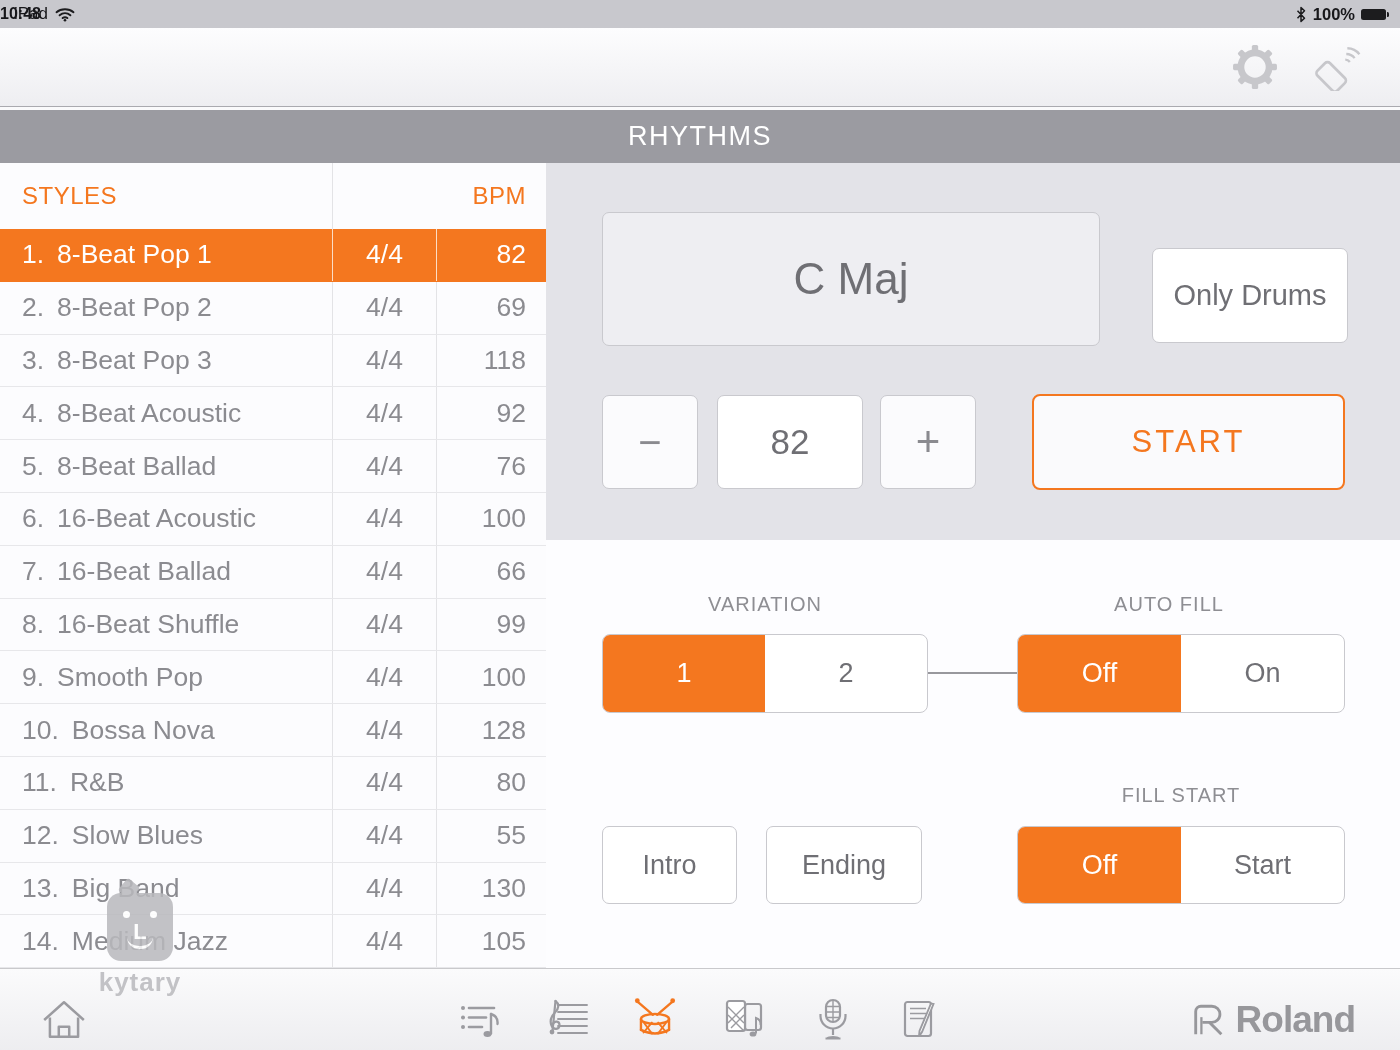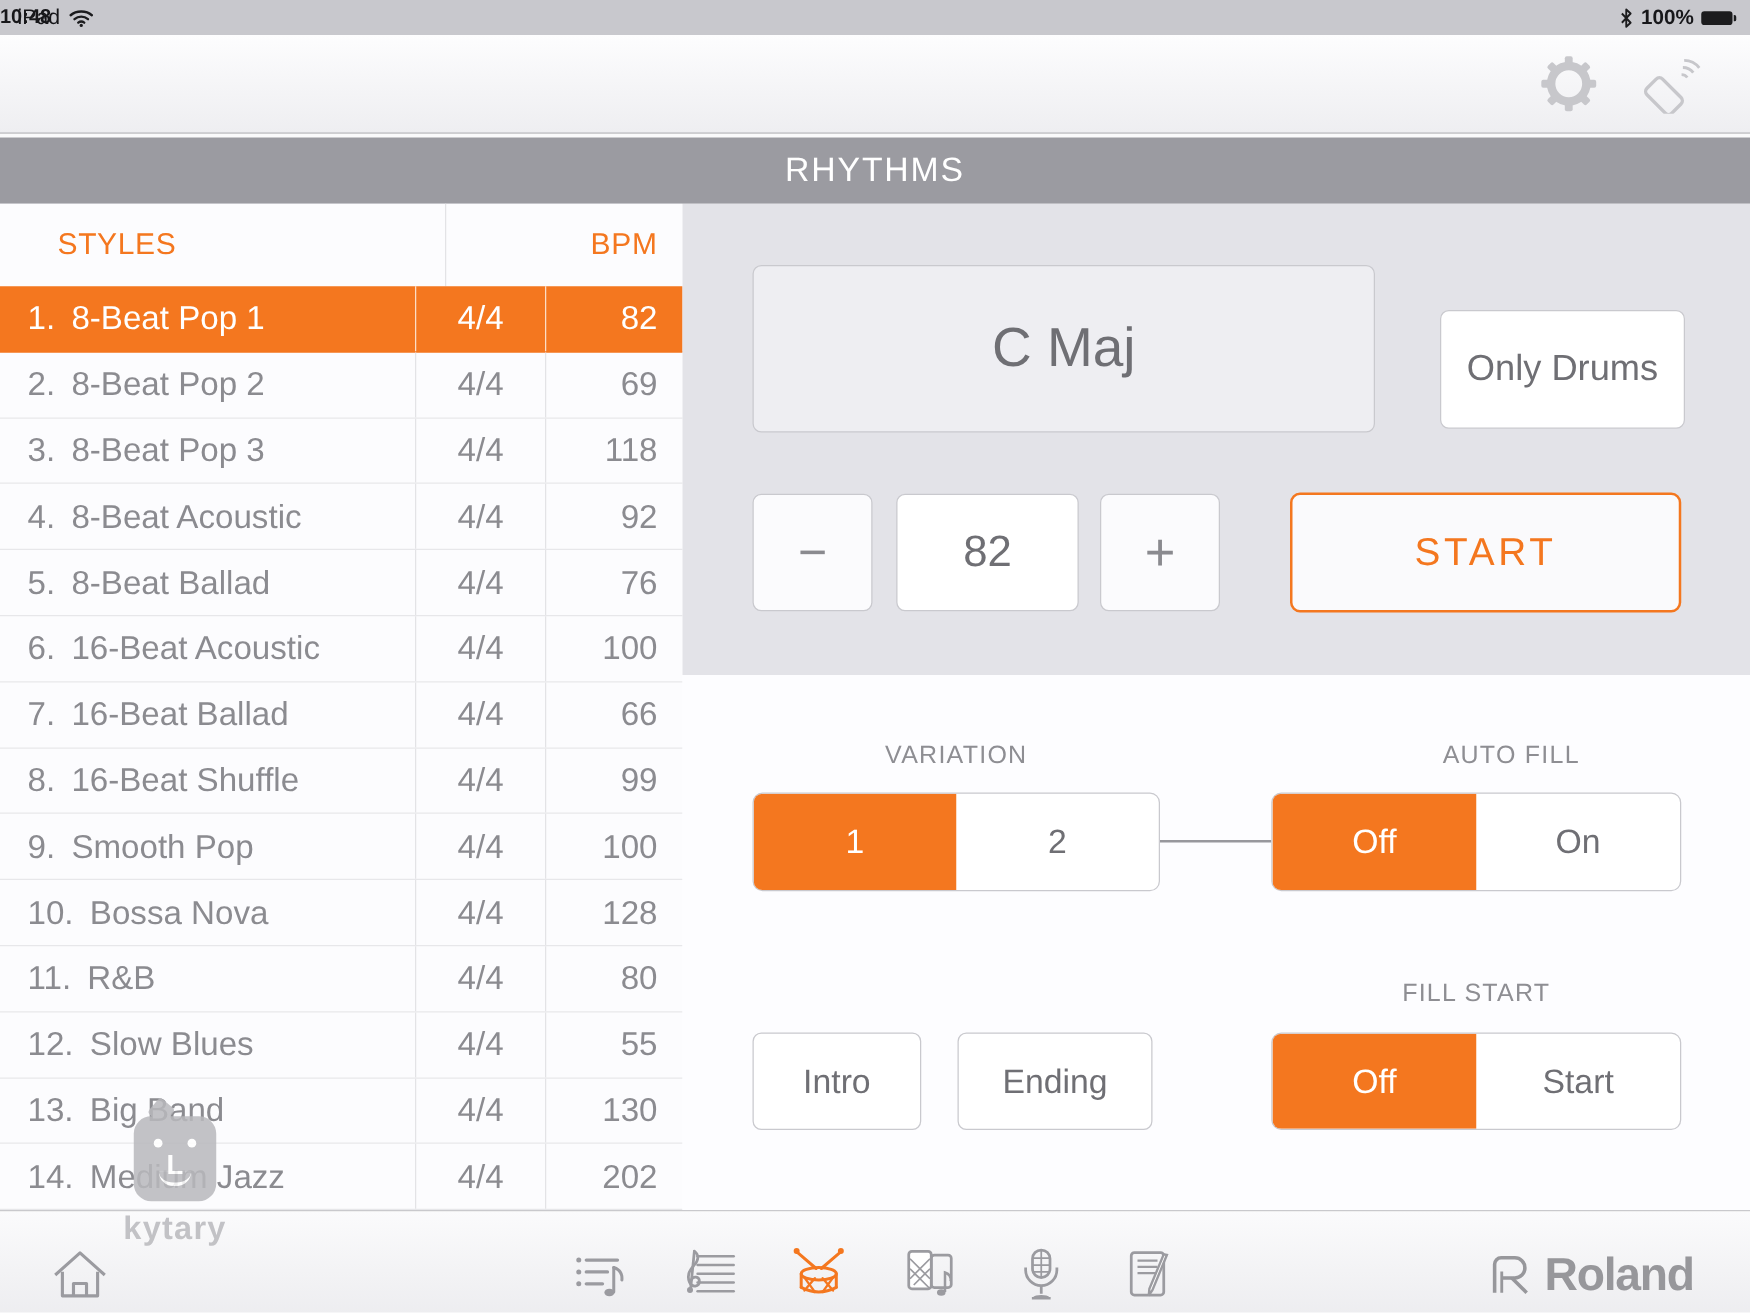--- a/index.html
+++ b/index.html
@@ -22,21 +22,21 @@
 
   
   .title-bar { height:53px; background:#9b9ba1; display:flex; align-items:center; justify-content:center; }
   .title-bar .title { color:#fff; font-size:27px; font-weight:300; letter-spacing:1.5px; }
 
   
   .content { display:flex; height:805px; }
 
   
   .styles-table { width:546px; background:#fcfcfe; display:flex; flex-direction:column; }
-  .thead { display:flex; height:66px; flex:none;padding-left:24px; }
+  .thead { display:flex; height:66px; flex:none; }
   .thead .hc { color:#f4771f; font-size:24px; letter-spacing:.5px; height:100%; display:flex; align-items:center; }
   .c1 { width:333px; padding-left:22px; border-right:1px solid #e3e3e6; }
   .c2 { width:104px; justify-content:center; border-right:1px solid #e3e3e6; }
   .c3 { flex:1; justify-content:flex-end; padding-right:20px; }
   .trow { display:flex; height:52.8px; flex:none; color:#8b8b90; font-size:26.5px; font-weight:300; border-bottom:1px solid #e7e7ea; }
   .trow .tc { display:flex; align-items:center; height:100%; }
   .trow .rownum { margin-right:13px; }
   .trow.selected { background:#f4771f; color:#fff; border-bottom-color:#f4771f; }
   .trow.selected .c1, .trow.selected .c2 { border-right-color:rgba(255,255,255,.75); }
 
@@ -47,21 +47,21 @@
   .abs { position:absolute; display:flex; align-items:center; justify-content:center; }
   .box { background:#fbfbfd; border:1px solid #c9c9ce; border-radius:7px; color:#6f6f74; }
   .chord-box { left:56px; top:49px; width:498px; height:134px; background:#eeeef2; font-size:44px; font-weight:300; }
   .only-drums { left:606px; top:85px; width:196px; height:95px; background:#fff; font-size:29px; font-weight:300; }
   .btn-minus { left:56px; top:232px; width:96px; height:94px; font-size:40px; color:#8a8a8f; }
   .tempo-box { left:171px; top:232px; width:146px; height:94px; background:#fff; font-size:35px; }
   .btn-plus { left:334px; top:232px; width:96px; height:94px; font-size:42px; font-weight:300; color:#8a8a8f; }
   .btn-start { left:486px; top:231px; width:313px; height:96px; border:2px solid #f4771f; border-radius:8px; color:#f4771f; font-size:31px; letter-spacing:3px; font-weight:300; background:#fafafc; }
   .sec-label { position:absolute; color:#8e8e93; font-size:20px; letter-spacing:1px; text-align:center; font-weight:300; }
   .lbl-variation { left:56px; width:326px; top:53px; }
-  .lbl-autofill { left:499px; width:328px; top:53px; }
+  .lbl-autofill { left:459px; width:328px; top:53px; }
   .lbl-sync { left:471px; width:328px; top:244px; }
   .seg { position:absolute; display:flex; border:1px solid #c9c9ce; border-radius:8px; overflow:hidden; background:#fff; }
   .seg .opt { flex:1; display:flex; align-items:center; justify-content:center; font-size:27px; color:#6f6f74; font-weight:300; }
   .seg .opt.active { background:#f4771f; color:#fff; }
   .seg-variation { left:56px; top:94px; width:326px; height:79px; }
   .seg-autofill { left:471px; top:94px; width:328px; height:79px; }
   .seg-sync { left:471px; top:286px; width:328px; height:78px; }
   .connector { position:absolute; left:382px; top:132px; width:89px; height:2px; background:#98989d; }
   .btn-intro { left:56px; top:286px; width:135px; height:78px; background:#fff; font-size:27px; }
   .btn-ending { left:220px; top:286px; width:156px; height:78px; background:#fff; font-size:27px; }
@@ -280,21 +280,21 @@
           </div>
           <div class="tc c2">4/4</div>
           <div class="tc c3">130</div>
         </div>
         <div class="trow">
           <div class="tc c1">
             <span class="rownum">14.</span>
             <span class="rowname">Medium Jazz</span>
           </div>
           <div class="tc c2">4/4</div>
-          <div class="tc c3">202</div>
+          <div class="tc c3">105</div>
         </div>
       </div>
   </div>
 
   <div class="right-panel">
     <div class="panel-top">
       <div class="abs box chord-box">C Maj</div>
       <div class="abs box only-drums">Only Drums</div>
       <div class="abs box btn-minus">−</div>
       <div class="abs box tempo-box">82</div>

